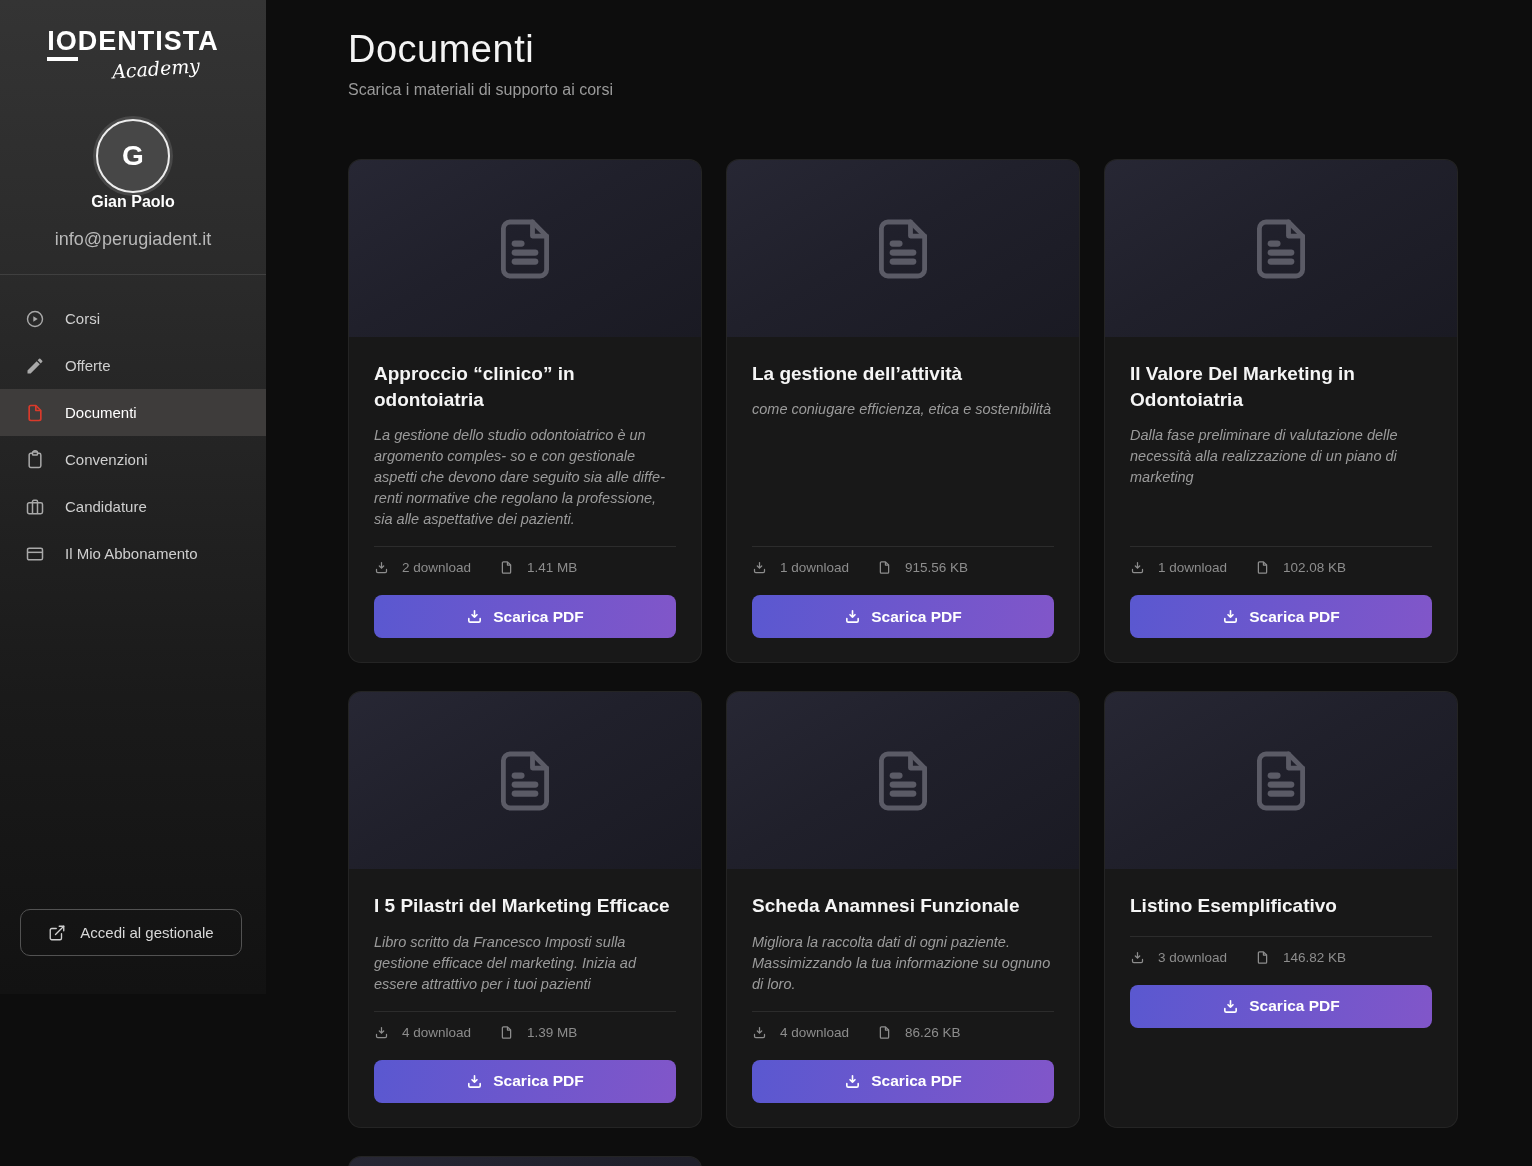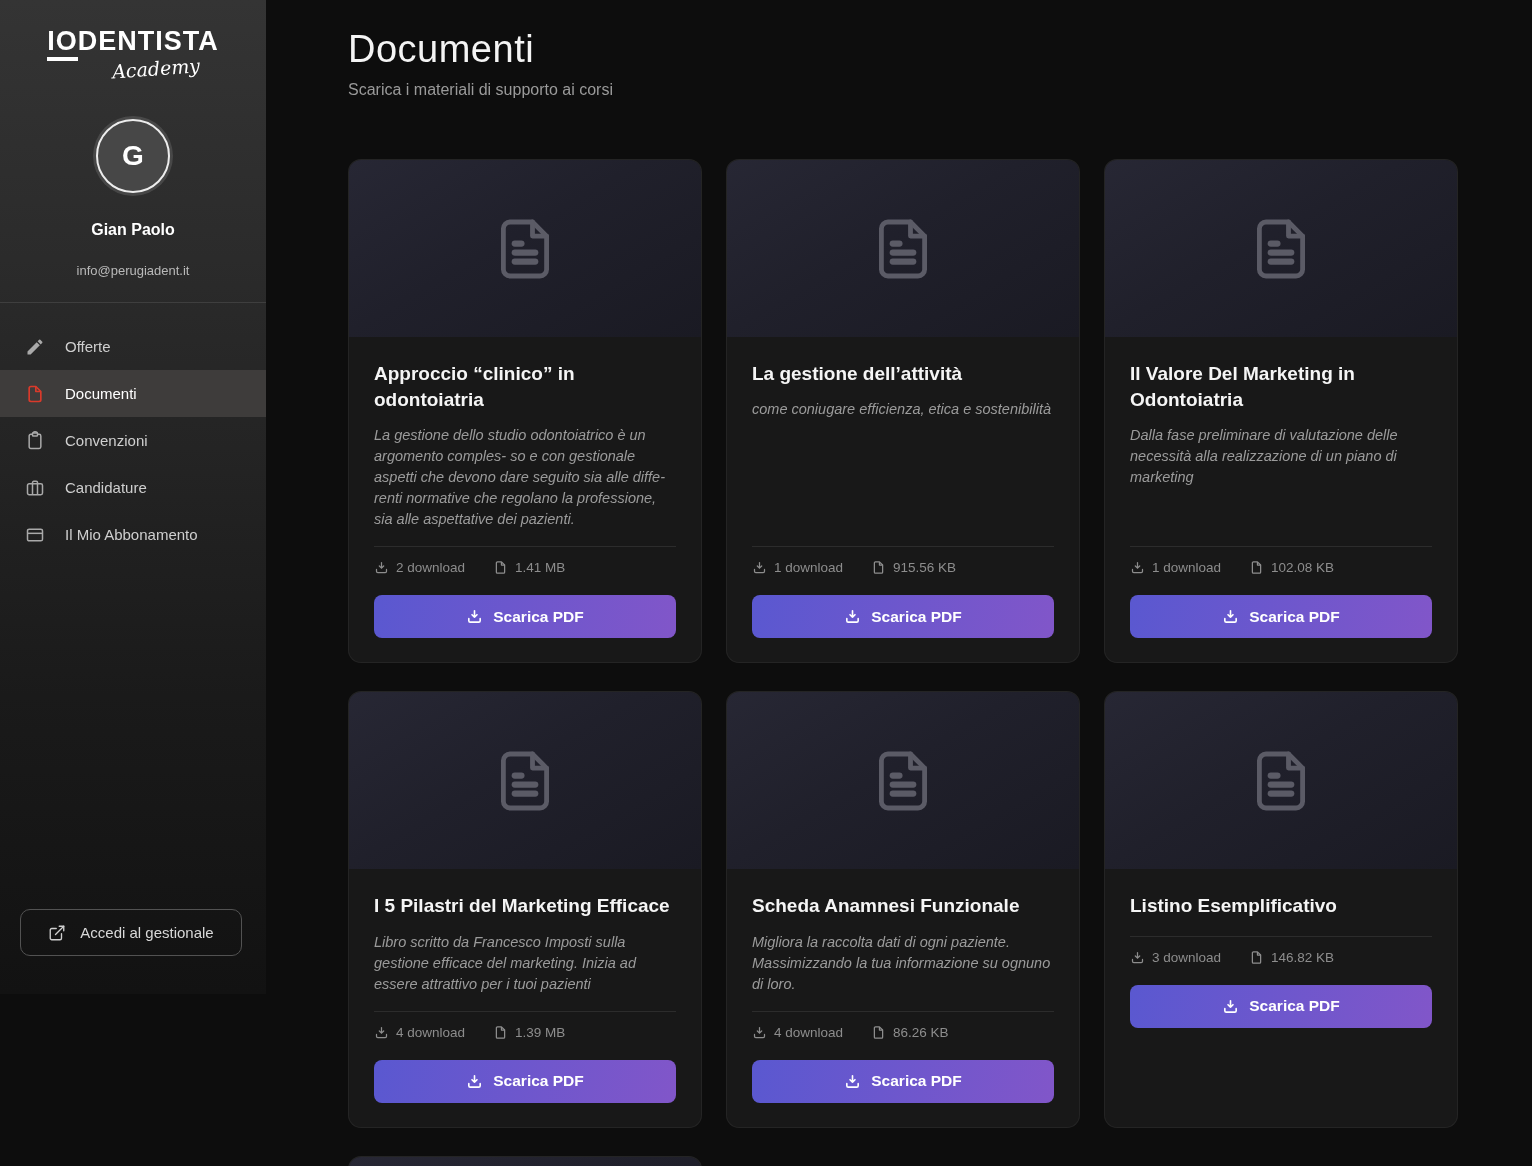--- a/index.html
+++ b/index.html
@@ -27,22 +27,22 @@
     transform:rotate(-4deg);
   }
   .profile { text-align:center; margin-top:38px; }
   .avatar {
     width:74px; height:74px; border-radius:50%;
     background:#474747; border:2px solid #ededed;
     box-shadow:0 0 0 3px rgba(255,255,255,.12);
     display:flex; align-items:center; justify-content:center;
     margin:0 auto; color:#fff; font-size:28px; font-weight:700;
   }
-  .profile-name { margin-top:28px; color:#fff; font-size:16px; font-weight:700; }
-  .profile-email { margin-top:24px; color:#b9b9b9; font-size:13px; }
+  .profile-name { color:#fff; font-size:16px; font-weight:700; }
+  .profile-email { margin-top:18px; color:#b9b9b9; font-size:18px; }
   .side-divider { border-top:1px solid rgba(255,255,255,.10); margin-top:24px; }
   .nav { margin-top:20px; }
   .nav-item {
     height:47px; display:flex; align-items:center; gap:20px;
     padding-left:25px; color:#cfcfcf; font-size:15px; cursor:pointer;
   }
   .nav-item .nicon { width:20px; height:20px; color:#a9a9a9; display:flex; }
   .nav-item .nicon svg { width:20px; height:20px; }
   .nav-item.active { background:#3e3c3b; color:#fff; }
   .nav-item.active .nicon { color:#d93a2b; }
@@ -71,21 +71,21 @@
     height:177px; flex:none;
     background:linear-gradient(150deg,#272734 0%,#20202b 45%,#1a1a23 100%);
     display:flex; align-items:center; justify-content:center;
   }
   .thumb svg { width:72px; height:72px; color:#5b5b66; }
   .card-body { padding:24px 25px 24px; display:flex; flex-direction:column; flex:1; }
   .doc-title { color:#f5f5f5; font-size:19px; font-weight:700; line-height:1.38; }
   .doc-desc { margin-top:12px; color:#9b9b9b; font-size:14.5px; line-height:21px; flex:1;font-style:italic; }
   .card-divider { border-top:1px solid #2c2c2c; margin-top:16px; }
   .stats { margin-top:13px; display:flex; align-items:center; gap:28px; color:#8d8d8d; font-size:13.5px; }
-  .stat { display:flex; align-items:center; gap:7px; }
+  .stat { display:flex; align-items:center; gap:13px; }
   .stat svg { width:15px; height:15px; }
   .download-btn {
     margin-top:20px; height:43px; border:none; border-radius:8px;
     background:linear-gradient(100deg,var(--accent-start,#5a58d0) 0%,var(--accent-end,#8156c9) 100%);
     color:#fff; font-size:15.5px; font-weight:700;
     display:flex; align-items:center; justify-content:center; gap:10px;
     cursor:pointer; font-family:"Liberation Sans", sans-serif;
   }
   .download-btn svg { width:17px; height:17px; }
   .partial-card { border-bottom:none; border-radius:13px 13px 0 0; }
@@ -103,20 +103,29 @@
     <div class="avatar">
         <span>G</span>
       </div>
     <div class="profile-name">Gian Paolo</div>
     <div class="profile-email">info@perugiadent.it</div>
   </div>
 
   <div class="side-divider"></div>
 
   <nav class="nav">
+    <div class="nav-item">
+      <span class="nicon">
+        <svg viewBox="0 0 24 24" fill="none" stroke="currentColor" stroke-width="1.7">
+            <circle cx="12" cy="12" r="9"></circle>
+            <path d="M10 8.6l5.2 3.4L10 15.4z" fill="currentColor" stroke="none"></path>
+          </svg>
+      </span>
+      <span>Corsi</span>
+    </div>
     <div class="nav-item">
       <span class="nicon">
         <svg viewBox="0 0 24 24" fill="currentColor">
             <path d="M3 17.25V21h3.75L17.8 9.94l-3.75-3.75L3 17.25zM20.71 7.04a1 1 0 0 0 0-1.41l-2.34-2.34a1 1 0 0 0-1.41 0l-1.83 1.83 3.75 3.75 1.83-1.83z"></path>
           </svg>
       </span>
       <span>Offerte</span>
     </div>
     <div class="nav-item active">
       <span class="nicon">

